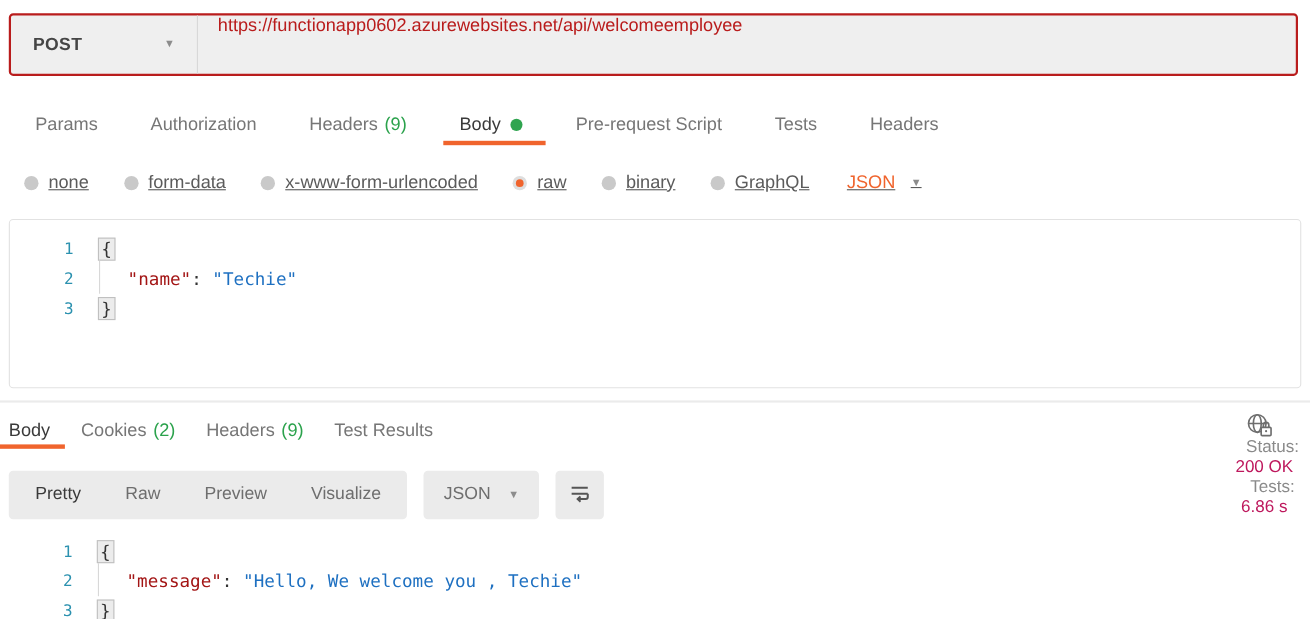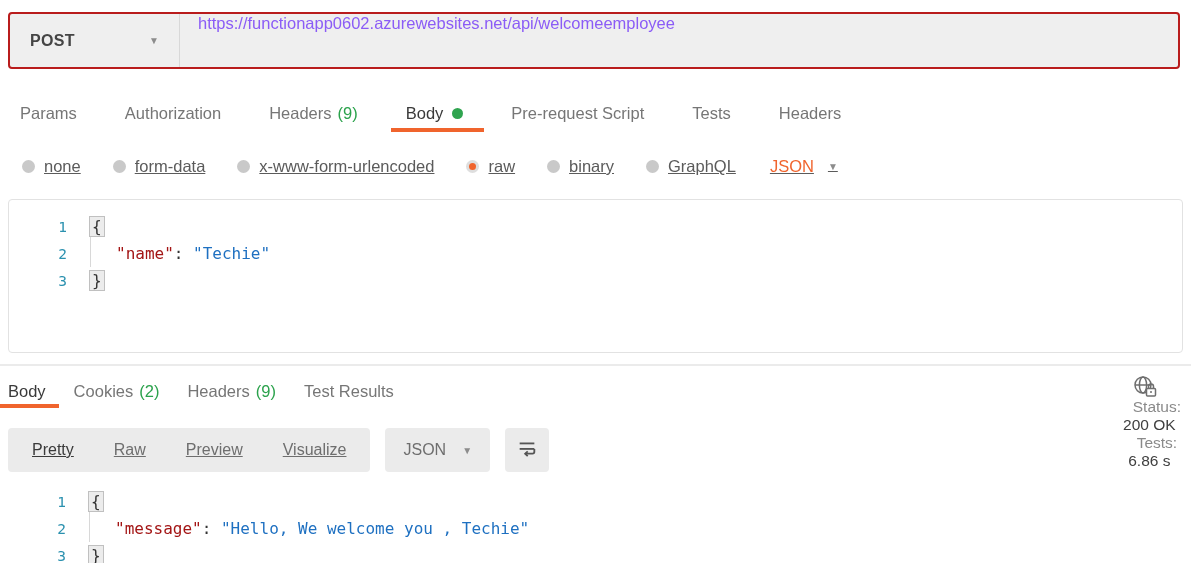--- a/index.html
+++ b/index.html
@@ -8,25 +8,25 @@
   .app { position:relative; width:1191px; height:563px; background:#fff; overflow:hidden; }
 
   
   .url-bar { position:absolute; left:8px; top:12px; width:1172px; height:57px;
     background:#EFEFEF; border:2px solid #b91c1c; border-radius:4px;
     display:flex; }
   .method { width:170px; height:100%; display:flex; align-items:center;
     justify-content:space-between; padding:0 20px; border-right:1px solid #D8D8D8; cursor:pointer; }
   .method-label { font-weight:700; font-size:16px; color:#454545; letter-spacing:.3px; }
   .caret { font-size:10px; color:#8C8C8C; }
-  .url-text { padding-left:18px; font-size:16.5px; color:#8b5cf6; flex:1; }
+  .url-text { padding-left:18px; font-size:16.5px; color:#b91c1c; flex:1; }
 
   
   .req-tabs { position:absolute; left:0; top:95px; width:100%; height:37px;
-    display:flex; align-items:flex-start; padding-left:20px; font-size:16.5px; color:#767676; }
+    display:flex; align-items:flex-start; padding-left:32px; font-size:16.5px; color:#767676; }
   .req-tab { position:relative; height:100%; display:flex; align-items:center; margin-right:48px; cursor:pointer; }
   .req-tab.active { color:#3A3A3A; }
   .active-underline { position:absolute; left:-15px; right:-21px; bottom:0; height:4px; background:#F0642D; }
   .count { margin-left:6px; color:#2BA24C; }
   .green-dot { width:11px; height:11px; border-radius:50%; background:#2FA44F; margin-left:9px; }
 
   
   .modes-row { position:absolute; left:0; top:149px; width:100%; height:35px;
     display:flex; align-items:center; padding-left:22px; font-size:16.5px; color:#5B5B5B; gap:32px;text-decoration:underline; }
   .mode { display:flex; align-items:center; gap:9px; cursor:pointer; }
@@ -59,27 +59,27 @@
   .resp-tabs { position:absolute; left:0; top:374px; height:34px; display:flex;
     align-items:center; padding-left:8px; font-size:16.5px; color:#767676; }
   .resp-tab { position:relative; height:100%; display:flex; align-items:center; margin-right:28px; cursor:pointer; }
   .resp-tab.active { color:#3A3A3A; }
   .resp-underline { position:absolute; left:-8px; width:59px; bottom:0; height:4px; background:#F0642D; }
 
   .resp-meta { position:absolute; right:10px; top:374px; height:34px; display:flex;
     align-items:center; font-size:15.5px; color:#8A8A8A;flex-direction:column; }
   .meta-icon { display:flex; align-items:center; cursor:pointer; }
   .meta-label { margin-left:22px; }
-  .meta-value { margin-left:7px; color:#404040; }
+  .meta-value { margin-left:7px; color:#be185d; }
 
   
   .resp-toolbar { position:absolute; left:8px; top:428px; height:44px; display:flex; align-items:stretch; }
   .pill { background:#EBEBEB; border-radius:4px; display:flex; align-items:center; }
   .view-pill { padding:0 24px; gap:40px; font-size:16px; color:#6E6E6E; }
-  .view-tab { cursor:pointer;text-decoration:underline; }
+  .view-tab { cursor:pointer; }
   .view-tab.active { color:#3A3A3A; }
   .lang-pill { margin-left:15px; padding:0 18px; gap:16px; color:#6E6E6E; font-size:16px; cursor:pointer; }
   .wrap-pill { margin-left:15px; width:44px; justify-content:center; cursor:pointer; }
 </style>
 </head>
 <body>
 
 <div class="app">
 
   <div class="url-bar">

